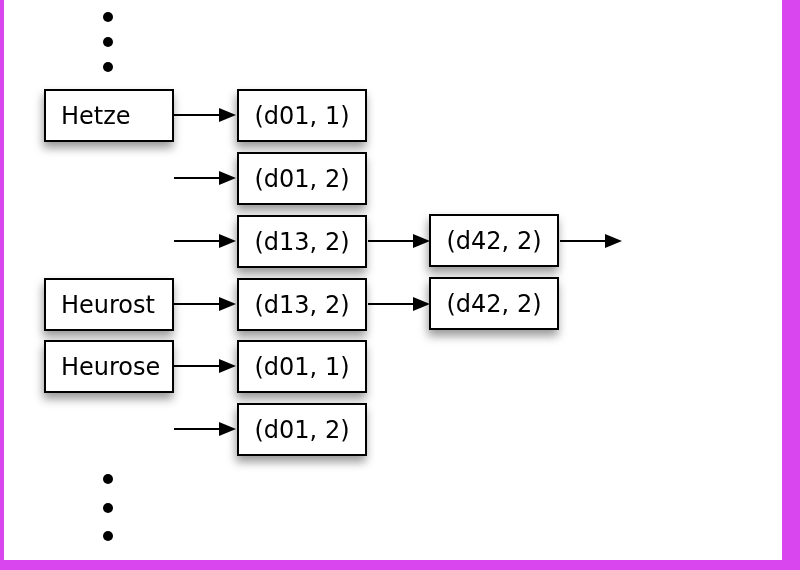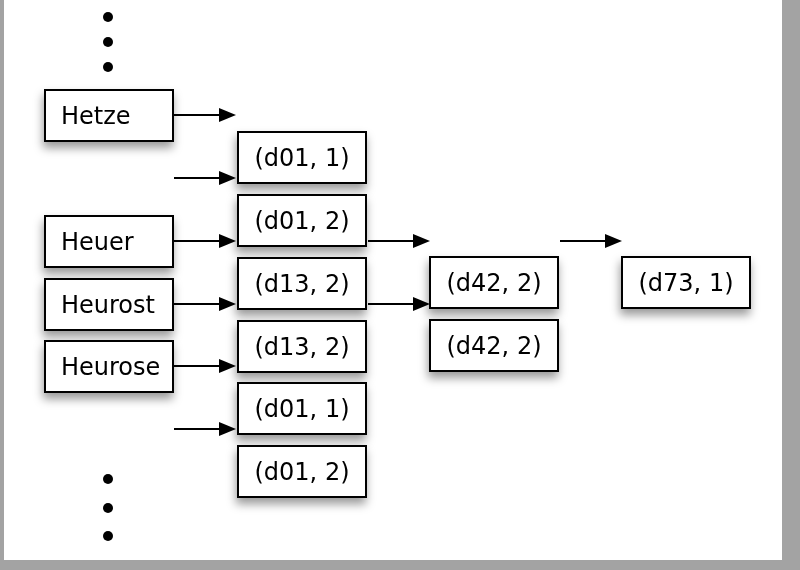--- a/index.html
+++ b/index.html
@@ -4,21 +4,21 @@
 <style>
   html, body {
     margin: 0;
     padding: 0;
     font-family: "DejaVu Sans", "Liberation Sans", sans-serif;
   }
   .stage {
     position: relative;
     width: 800px;
     height: 570px;
-    background: #a3a3a3;
+    background: #d946ef;
     overflow: hidden;
   }
   .canvas {
     position: absolute;
     left: 4px;
     top: 0;
     width: 778px;
     height: 560px;
     background: #ffffff;
   }
@@ -30,21 +30,21 @@
     background: #ffffff;
     border: 2.5px solid #000000;
     box-shadow: -1px 6px 9px rgba(0,0,0,0.40);
     display: flex;
     align-items: center;
     font-size: 24px;
     color: #000000;
     white-space: nowrap;
   }
   .term-box { justify-content: flex-start; padding-left: 15px; }
-  .posting-box { justify-content: center; margin-top: 42px; }
+  .posting-box { justify-content: center; }
   .arrow {
     position: absolute;
     width: 46px;
     height: 0;
     border-top: 2px solid #000000;
   }
   .arrow::after {
     content: "";
     position: absolute;
     left: 45px;
@@ -76,27 +76,25 @@
       <div class="dot" style="top:62px"></div>
     </div>
 
     <div class="box term-box" style="left:40px; top:89px">Hetze</div>
     <div class="arrow" style="left:170px; top:114px"></div>
     <div class="box posting-box" style="left:233px; top:89px">(d01, 1)</div>
 
     <div class="arrow" style="left:170px; top:177px"></div>
     <div class="box posting-box" style="left:233px; top:152px">(d01, 2)</div>
 
-    <div class="box term-box" style="left:40px; top:215px">Heuer</div>
     <div class="arrow" style="left:170px; top:240px"></div>
     <div class="box posting-box" style="left:233px; top:215px">(d13, 2)</div>
     <div class="arrow" style="left:364px; top:240px"></div>
     <div class="box posting-box" style="left:425px; top:214px">(d42, 2)</div>
     <div class="arrow" style="left:556px; top:240px"></div>
-    <div class="box posting-box" style="left:617px; top:214px">(d73, 1)</div>
 
     <div class="box term-box" style="left:40px; top:278px">Heurost</div>
     <div class="arrow" style="left:170px; top:303px"></div>
     <div class="box posting-box" style="left:233px; top:278px">(d13, 2)</div>
     <div class="arrow" style="left:364px; top:303px"></div>
     <div class="box posting-box" style="left:425px; top:277px">(d42, 2)</div>
 
     <div class="box term-box" style="left:40px; top:340px">Heurose</div>
     <div class="arrow" style="left:170px; top:365px"></div>
     <div class="box posting-box" style="left:233px; top:340px">(d01, 1)</div>

